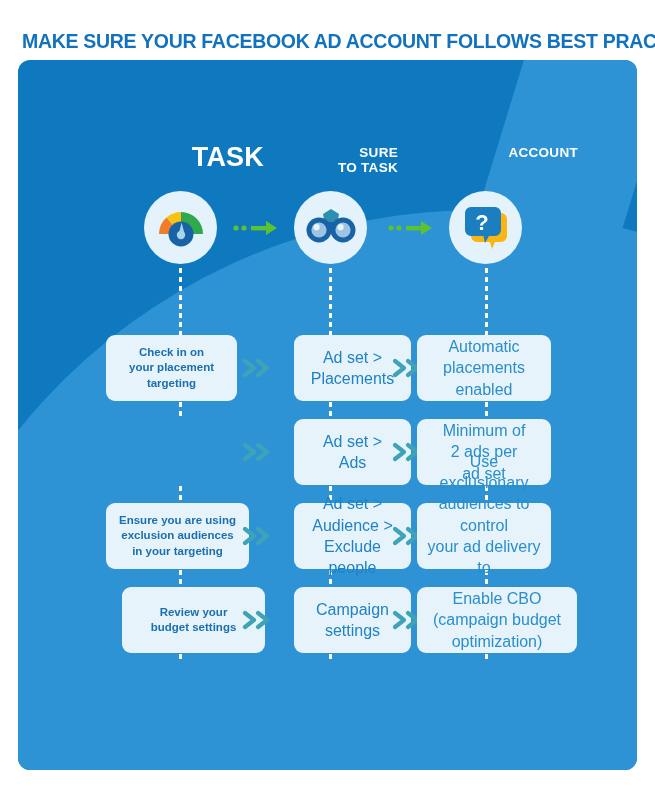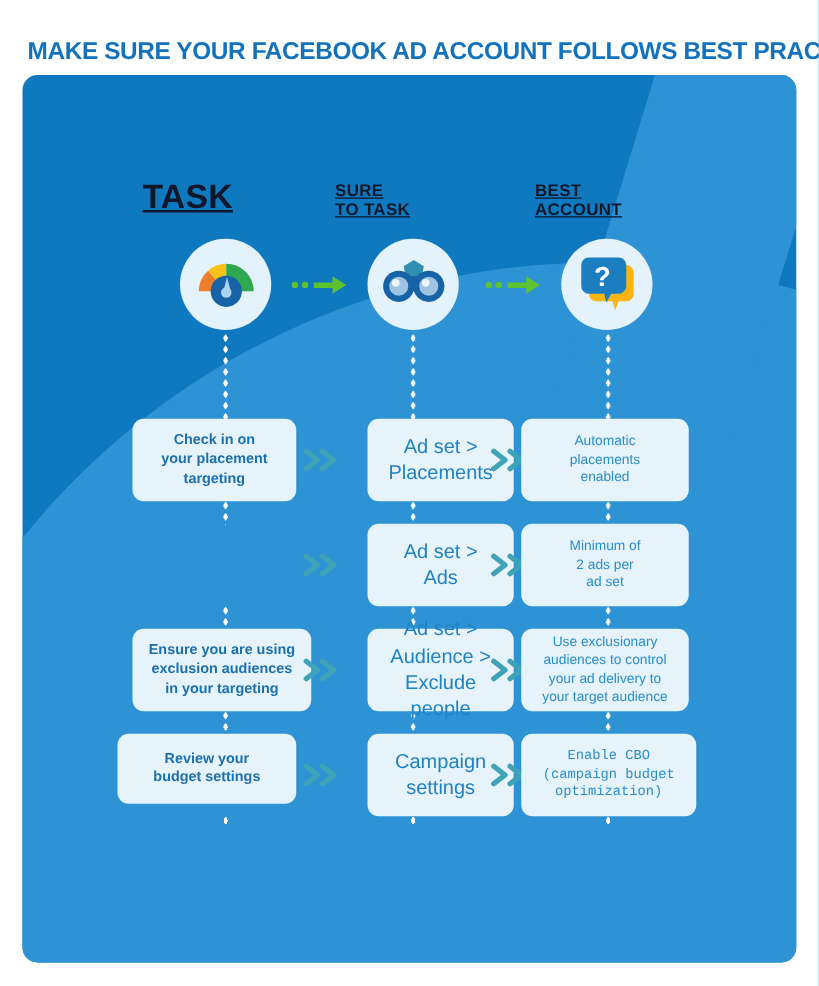--- a/index.html
+++ b/index.html
@@ -43,23 +43,22 @@
     width:150px;height:320px;
     background:#2e93d4;
     transform:skewX(-17deg);
     transform-origin:top right;
     pointer-events:none;
   }
   .card-inner{position:absolute;inset:0;}
 
   
   .col-head{
-    position:absolute;text-align:left;color:#0f172a;font-weight:bold;
+    position:absolute;text-align:right;color:#ffffff;font-weight:bold;
     line-height:1.12;
-    text-decoration:underline;
   }
   .col-head.big{font-size:27px;letter-spacing:0.2px;}
   .col-head.small{font-size:13.5px;letter-spacing:0.3px;}
 
   
   .icon-circle{
     position:absolute;width:73px;height:73px;border-radius:50%;
     background:#e3f2fb;
     display:flex;align-items:center;justify-content:center;
   }
@@ -77,21 +76,21 @@
 
   
   .box{
     position:absolute;border-radius:9px;background:#e6f3fb;
     display:flex;align-items:center;justify-content:center;
     text-align:center;color:#1a7ec0;
     line-height:1.33;
   }
   .box.task{font-weight:bold;font-size:11.5px;color:#1b6fae;}
   .box.where{font-weight:normal;font-size:16px;color:#1f82c4;margin-left:24px;}
-  .box.best{font-weight:normal;font-size:11px;color:#2a8ecb;}
+  .box.best{font-weight:normal;font-size:16px;color:#2a8ecb;}
   .box span{display:block;padding:0 7px;}
 
   
   .chev{position:absolute;display:flex;gap:1px;}
 </style>
 </head>
 <body>
 
 <div class="page">
 
@@ -104,21 +103,20 @@
     <div class="card-inner">
 
       <div class="col-head big" style="left:96px;top:82px;width:150px;">TASK</div>
 
       <div class="col-head small" style="left:250px;top:85px;width:130px;">
         <div>SURE</div>
         <div>TO TASK</div>
       </div>
 
       <div class="col-head small" style="left:410px;top:85px;width:150px;">
-        <div>BEST</div>
         <div>ACCOUNT</div>
       </div>
 
       <div class="icon-circle" style="left:126px;top:131px;">
         <span>
           <svg width="56" height="56" viewBox="0 0 56 56">
             <path d="M6 36 A22 22 0 0 1 13.5 19.5 L20.5 27.5 A11 11 0 0 0 17 36 Z" fill="#f07d2a"></path>
             <path d="M13.5 19.5 A22 22 0 0 1 28 14 L28 25 A11 11 0 0 0 20.5 27.5 Z" fill="#f9c316"></path>
             <path d="M28 14 A22 22 0 0 1 50 36 L39 36 A11 11 0 0 0 28 25 Z" fill="#2fa84f"></path>
             <circle cx="28" cy="36" r="12.5" fill="#1763a5"></circle>
@@ -244,37 +242,37 @@
       <div class="chev" style="left:374px;top:466px;">
         <svg width="32" height="20" viewBox="0 0 32 20">
           <path d="M3 3 L12 10 L3 17" stroke="#3fa3b8" stroke-width="4.2" fill="none" stroke-linecap="round" stroke-linejoin="round"></path>
           <path d="M16 3 L25 10 L16 17" stroke="#3fa3b8" stroke-width="4.2" fill="none" stroke-linecap="round" stroke-linejoin="round"></path>
         </svg>
       </div>
       <div class="box best" style="left:399px;top:443px;width:134px;height:66px;">
         <span>Use exclusionary<br>audiences to control<br>your ad delivery to<br>your target audience</span>
       </div>
 
-      <div class="box task" style="left:76px;top:527px;width:143px;height:56px;">
+      <div class="box task" style="left:104px;top:527px;width:143px;height:66px;">
         <span>Review your<br>budget settings</span>
       </div>
       <div class="chev" style="left:224px;top:550px;">
         <svg width="32" height="20" viewBox="0 0 32 20">
           <path d="M3 3 L12 10 L3 17" stroke="#3fa3b8" stroke-width="4.2" fill="none" stroke-linecap="round" stroke-linejoin="round"></path>
           <path d="M16 3 L25 10 L16 17" stroke="#3fa3b8" stroke-width="4.2" fill="none" stroke-linecap="round" stroke-linejoin="round"></path>
         </svg>
       </div>
       <div class="box where" style="left:252px;top:527px;width:117px;height:66px;">
         <span>Campaign<br>settings</span>
       </div>
       <div class="chev" style="left:374px;top:550px;">
         <svg width="32" height="20" viewBox="0 0 32 20">
           <path d="M3 3 L12 10 L3 17" stroke="#3fa3b8" stroke-width="4.2" fill="none" stroke-linecap="round" stroke-linejoin="round"></path>
           <path d="M16 3 L25 10 L16 17" stroke="#3fa3b8" stroke-width="4.2" fill="none" stroke-linecap="round" stroke-linejoin="round"></path>
         </svg>
       </div>
-      <div class="box best" style="left:399px;top:527px;width:140px;height:66px;font-family:Liberation Mono, monospace;">
+      <div class="box best" style="left:399px;top:527px;width:160px;height:66px;">
         <span>Enable CBO<br>(campaign budget<br>optimization)</span>
       </div>
 
     </div>
   </div>
 </div>
 
 </body></html>

